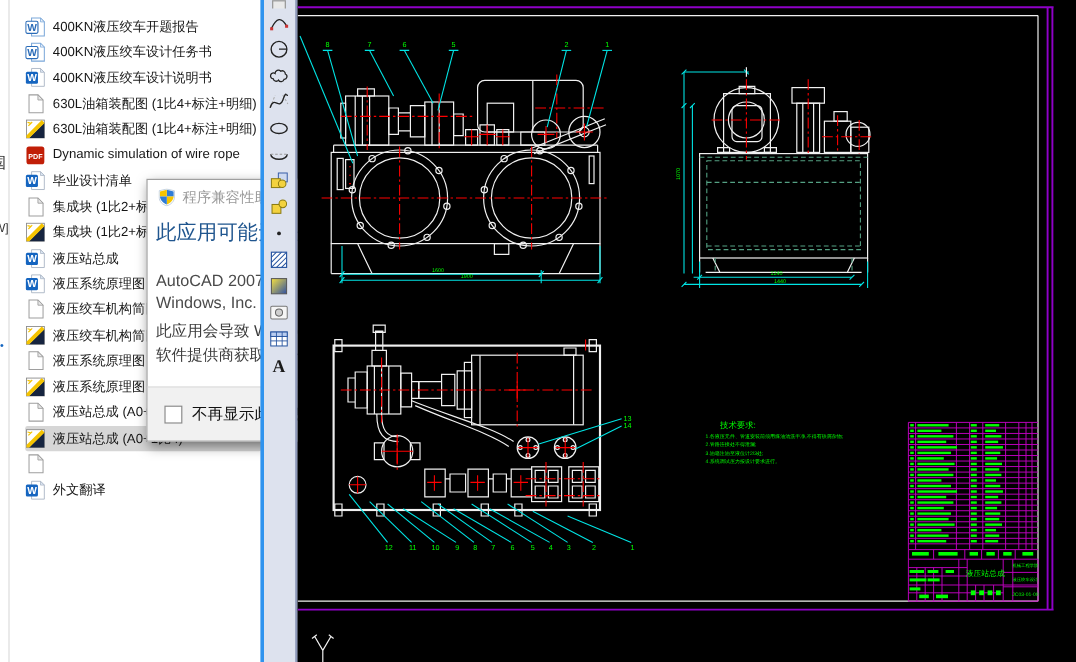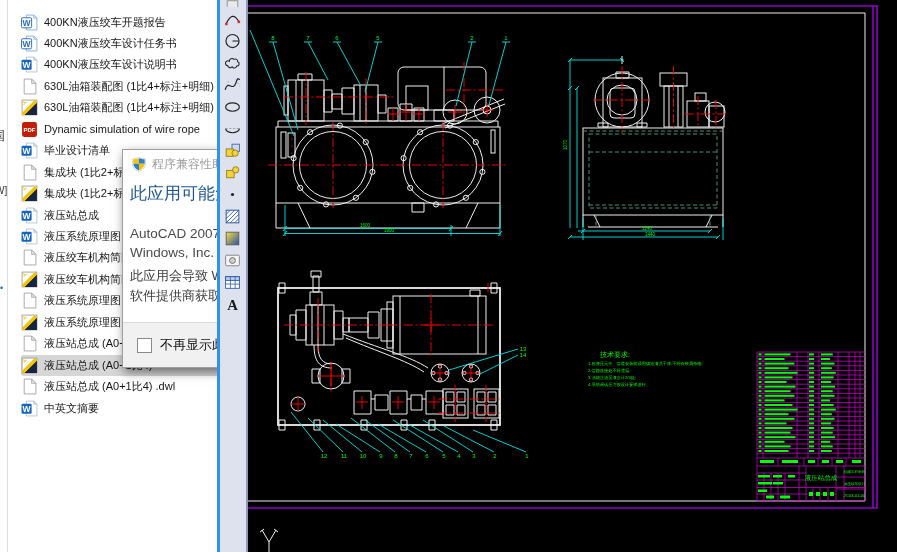--- a/index.html
+++ b/index.html
@@ -236,32 +236,31 @@
         </span>
         <span class="lbl">液压站总成 (A0+1比4)</span>
       </div>
       <div class="frow" style="top: 376.15px;">
         <span class="ic">
           <svg viewBox="0 0 16 16">
             <path d="M3 1h7l4 4v10H3z" fill="#fff" stroke="#9e9e9e" stroke-width=".8"></path>
             <path d="M10 1l4 4h-4z" fill="#e8e8e8" stroke="#9e9e9e" stroke-width=".7"></path>
           </svg>
         </span>
-        <span class="lbl">液压站总成 (A0+1比4) .dwl</span>
       </div>
       <div class="frow" style="top: 397.6px;">
         <span class="ic">
           <svg viewBox="0 0 16 16">
             <path d="M5 1h7l3 3v11H5z" fill="#fff" stroke="#a8b4c4" stroke-width=".7"></path>
             <path d="M12 1l3 3h-3z" fill="#dce6f2" stroke="#a8b4c4" stroke-width=".6"></path>
             <rect x="0.5" y="3.5" width="9.5" height="9.5" rx="1.2" fill="#1565c0"></rect>
             <text x="5.3" y="10.9" font-size="8" font-weight="bold" fill="#fff" text-anchor="middle" font-family="Liberation Sans">W</text>
           </svg>
         </span>
-        <span class="lbl">中英文摘要</span>
+        <span class="lbl">外文翻译</span>
       </div>
     </div>
 </div>
 
 <div class="dialog">
   <div class="dlg-title">
     <svg viewBox="0 0 14 15">
       <path d="M7 .5 13.4 2v5c0 4-3.2 6.6-6.4 7.5C3.4 13.6.6 11 .6 7V2Z" fill="#fff" stroke="#9db6cf" stroke-width=".5"></path>
       <path d="M7 1.2 12.7 2.5v4.3H7Z" fill="#2f7cd6"></path>
       <path d="M1.3 2.5 7 1.2v5.6H1.3Z" fill="#f5c400"></path>

